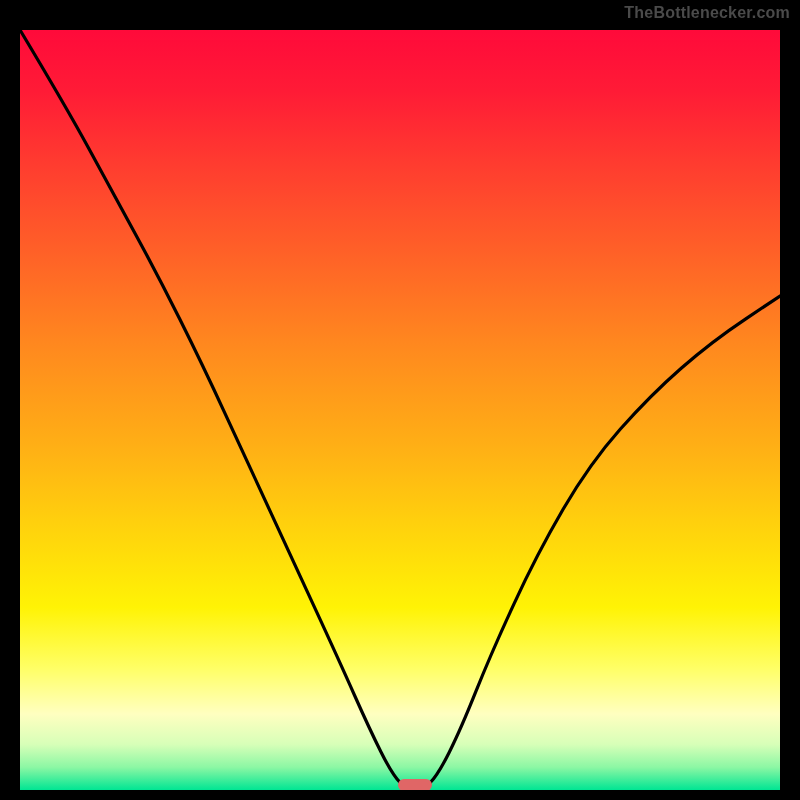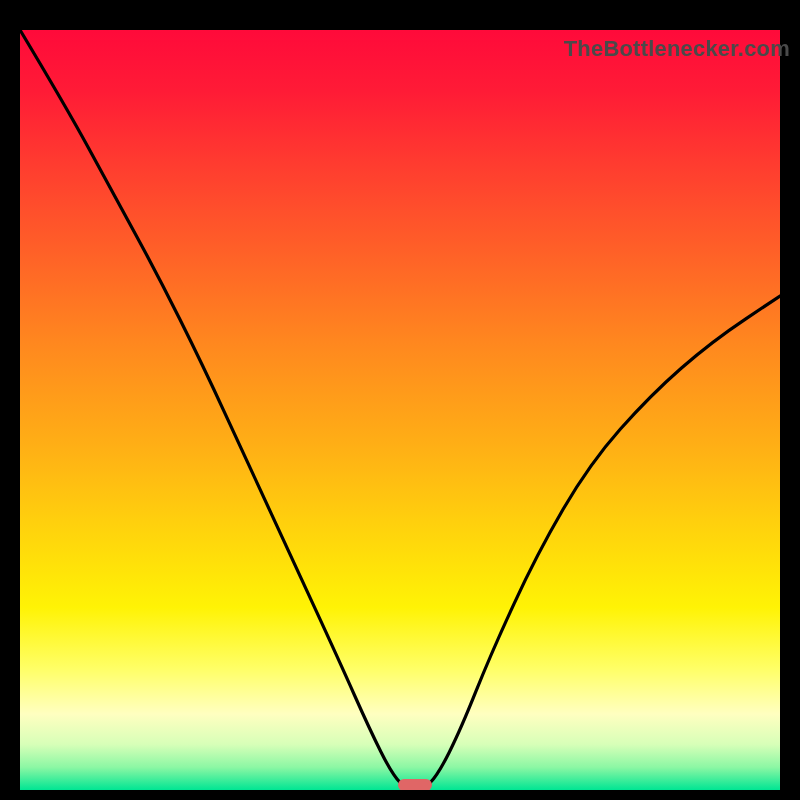--- a/index.html
+++ b/index.html
@@ -15,25 +15,24 @@
     position: relative;
     width: 800px;
     height: 800px;
     background: #000;
   }
   .watermark {
     position: absolute;
     top: 4px;
     right: 10px;
     color: #4a4a4a;
-    font-size: 22px;
+    font-size: 16px;
     font-weight: 600;
     letter-spacing: 0.2px;
     z-index: 20;
-    margin-top: 32px;
   }
   .plot {
     position: absolute;
     left: 20px;
     top: 30px;
     width: 760px;
     height: 760px;
     overflow: hidden;
     
     background: linear-gradient(

